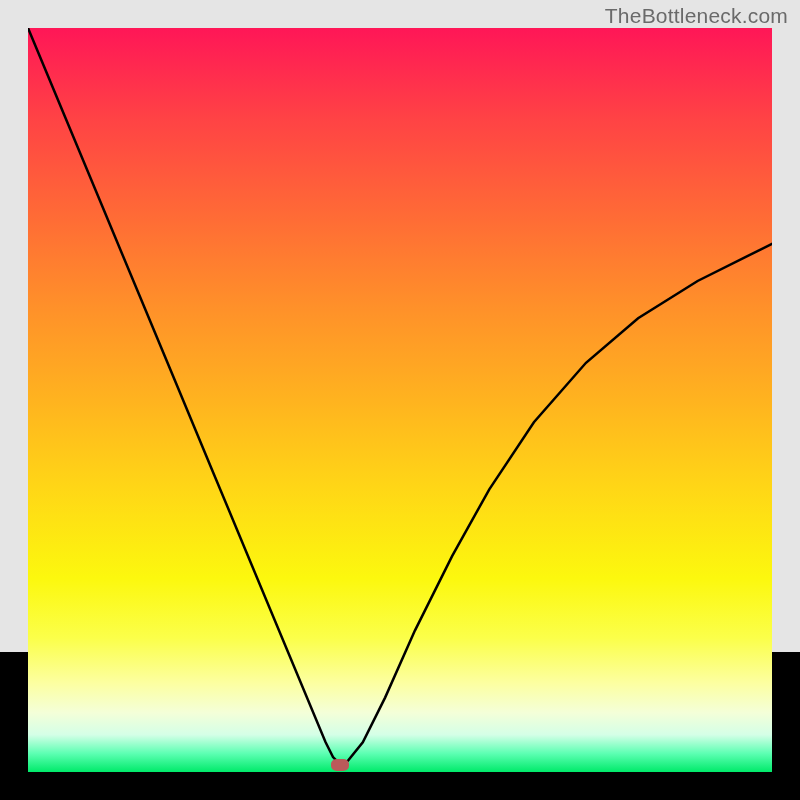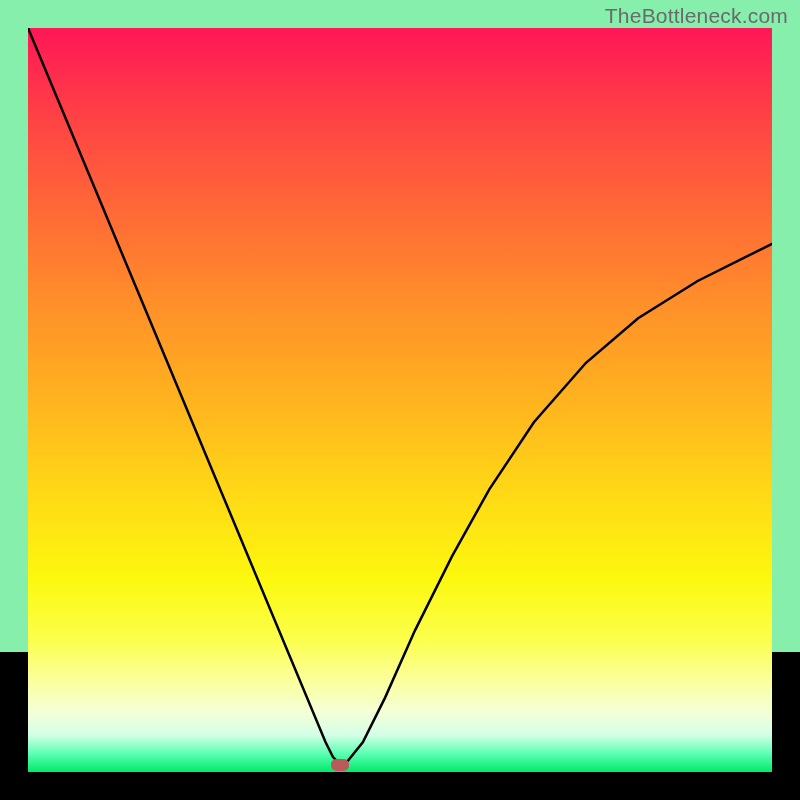--- a/index.html
+++ b/index.html
@@ -3,21 +3,21 @@
 <meta charset="utf-8">
 <style>
   * { margin: 0; padding: 0; box-sizing: border-box; }
   html, body { width: 800px; height: 800px; overflow: hidden; }
   body { background: #000; font-family: Arial, Helvetica, sans-serif; }
 
   .outer {
     position: relative;
     width: 800px;
     height: 652px;
-    background: #86efac;
+    background: #e5e5e5;
   }
 
   .plot-area {
     position: absolute;
     left: 28px;
     top: 28px;
     width: 744px;
     height: 744px;
     background: linear-gradient(
       to bottom,

